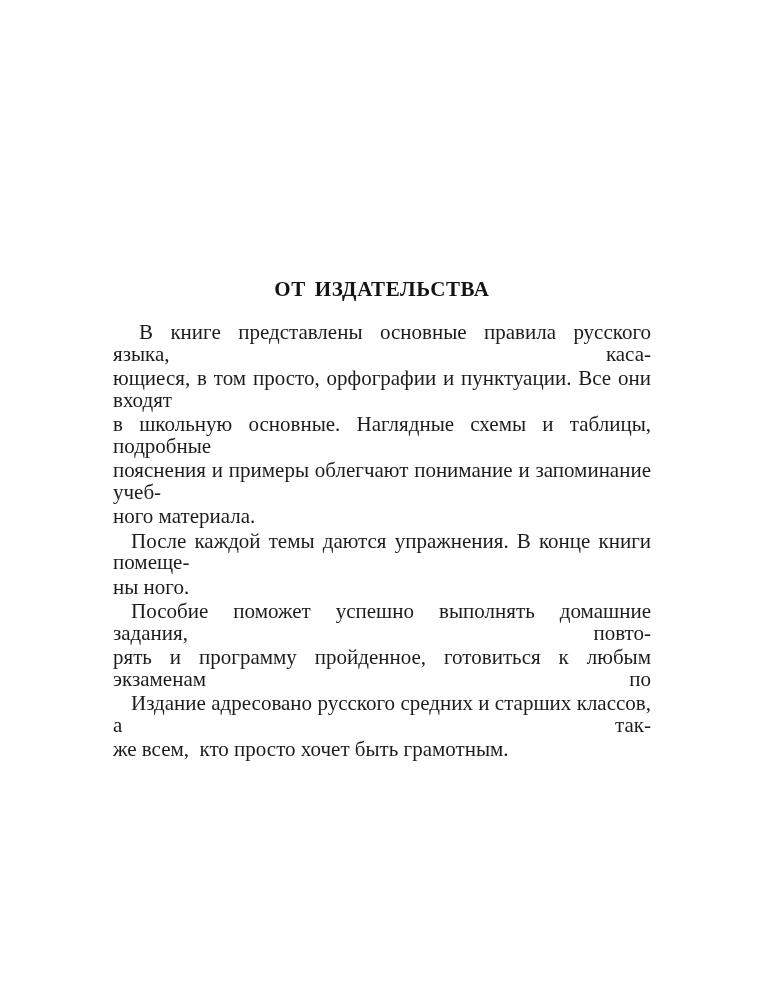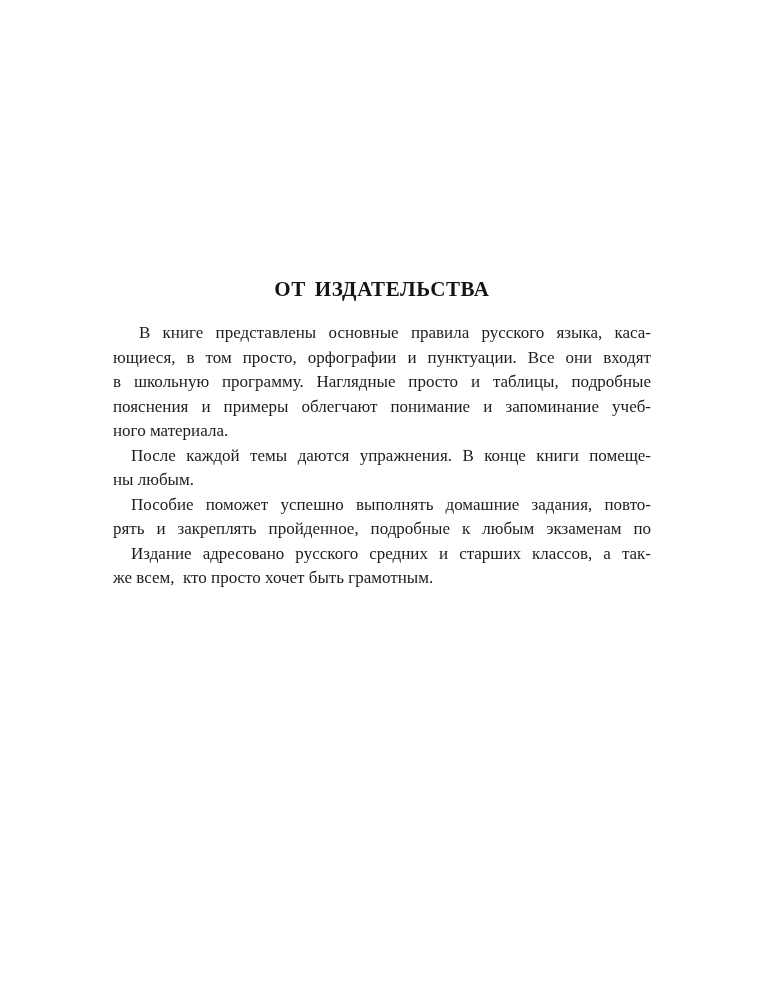--- a/index.html
+++ b/index.html
@@ -32,21 +32,21 @@
     word-spacing: 3px;
     text-align: center;
     color: #141414;
     margin-bottom: 20px;
   }
   .body-text {
     color: #1c1c1c;
   }
   .para { }
   .line {
-    font-size: 17px;
+    font-size: 21px;
     line-height: 21.5px;
     text-align: justify;
     text-align-last: justify;
     text-justify: inter-word;
     white-space: normal;
   }
   .line.last {
     text-align-last: left;
   }
   .para .line.first { text-indent: 18px; }
@@ -55,31 +55,31 @@
 </head>
 <body>
 
 <div class="page">
   <div class="content">
     <div class="heading">ОТ ИЗДАТЕЛЬСТВА</div>
     <div class="body-text">
         <div class="para para-0">
           <div class="line first">В книге представлены основные правила русского языка, каса-</div>
           <div class="line">ющиеся, в том просто, орфографии и пунктуации. Все они входят</div>
-          <div class="line">в школьную программу. Наглядные просто и таблицы, подробные</div>
+          <div class="line">в школьную основные. Наглядные схемы и таблицы, подробные</div>
           <div class="line">пояснения и примеры облегчают понимание и запоминание учеб-</div>
           <div class="line last">ного материала.</div>
         </div>
         <div class="para para-1">
           <div class="line first">После каждой темы даются упражнения. В конце книги помеще-</div>
-          <div class="line last">ны любым.</div>
+          <div class="line last">ны ного.</div>
         </div>
         <div class="para para-2">
           <div class="line first">Пособие поможет успешно выполнять домашние задания, повто-</div>
-          <div class="line">рять и закреплять пройденное, подробные к любым экзаменам по</div>
+          <div class="line">рять и программу пройденное, готовиться к любым экзаменам по</div>
         </div>
         <div class="para para-3">
           <div class="line first">Издание адресовано русского средних и старших классов, а так-</div>
           <div class="line last">же всем,&nbsp; кто просто хочет быть грамотным.</div>
         </div>
       </div>
   </div>
 </div>
 
 </body></html>

